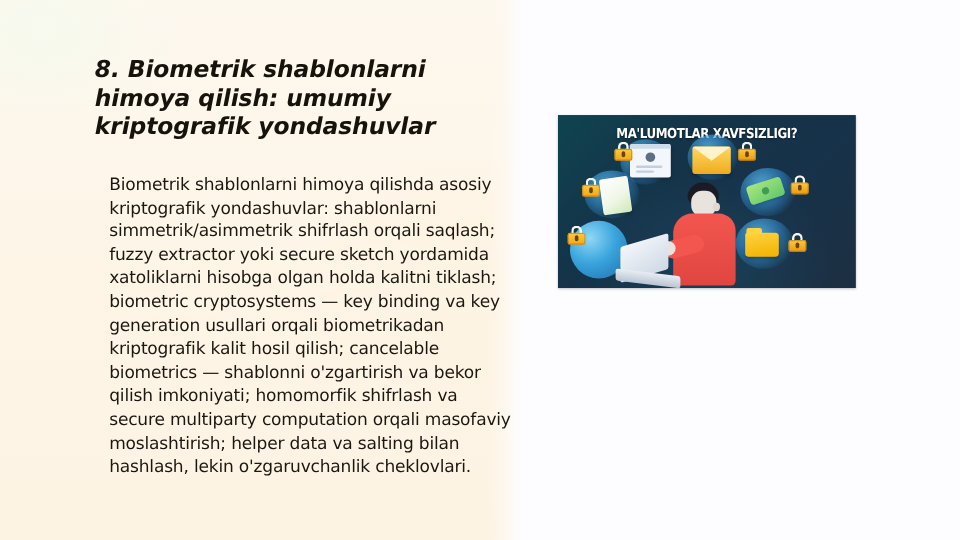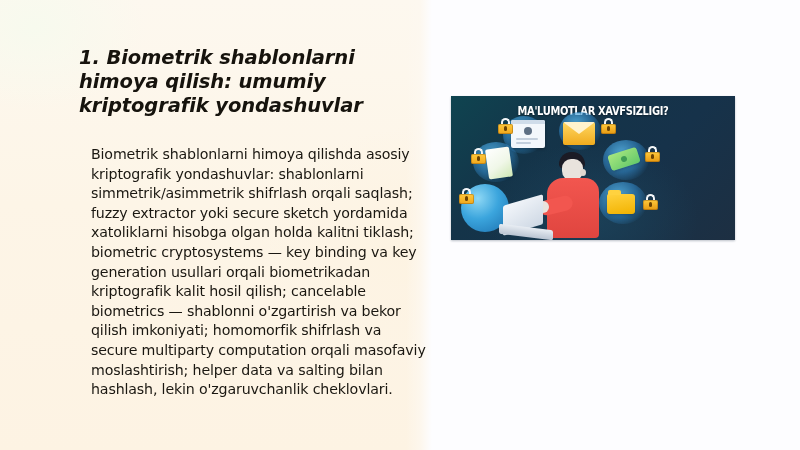--- a/index.html
+++ b/index.html
@@ -74,23 +74,23 @@
     line-height: 19.6px;
     font-weight: normal;
     color: #1a1711;
     width: 338px;
     letter-spacing: -0.15px;
   }
 
   
   .illustration {
     position: absolute;
-    left: 451px;
+    left: 465px;
     top: 96px;
-    width: 284px;
+    width: 248px;
     height: 144px;
     overflow: hidden;
     background: #153349;
     background-image:
       radial-gradient(ellipse 150px 110px at 50% 85%, #1b4057 0%, rgba(27,64,87,0) 70%),
       linear-gradient(135deg, #0f4450 0%, #143449 32%, #16324a 62%, #1d2f42 100%);
     box-shadow: 0 1px 2px rgba(20,40,60,0.28);
   }
 
   .illus-title {
@@ -320,21 +320,21 @@
   }
 </style>
 </head>
 <body>
 
 <div class="slide">
 
   <div class="left-panel"></div>
 
   <div class="text-col">
-    <h1 class="slide-title">1. Biometrik shablonlarni himoya qilish: umumiy kriptografik yondashuvlar</h1>
+    <h1 class="slide-title">8. Biometrik shablonlarni himoya qilish: umumiy kriptografik yondashuvlar</h1>
     <p class="slide-body">Biometrik shablonlarni himoya qilishda asosiy kriptografik yondashuvlar: shablonlarni simmetrik/asimmetrik shifrlash orqali saqlash; fuzzy extractor yoki secure sketch yordamida xatoliklarni hisobga olgan holda kalitni tiklash; biometric cryptosystems — key binding va key generation usullari orqali biometrikadan kriptografik kalit hosil qilish; cancelable biometrics — shablonni o'zgartirish va bekor qilish imkoniyati; homomorfik shifrlash va secure multiparty computation orqali masofaviy moslashtirish; helper data va salting bilan hashlash, lekin o'zgaruvchanlik cheklovlari.</p>
   </div>
 
   <div class="illustration">
 
     <div class="illus-title">MA'LUMOTLAR XAVFSIZLIGI?</div>
 
     <div class="glow" style="left:22px; top:46px;  width:46px; height:40px;"></div>
     <div class="glow" style="left:52px; top:20px;  width:42px; height:38px;"></div>
     <div class="glow" style="left:108px;top:16px;  width:42px; height:38px;"></div>

